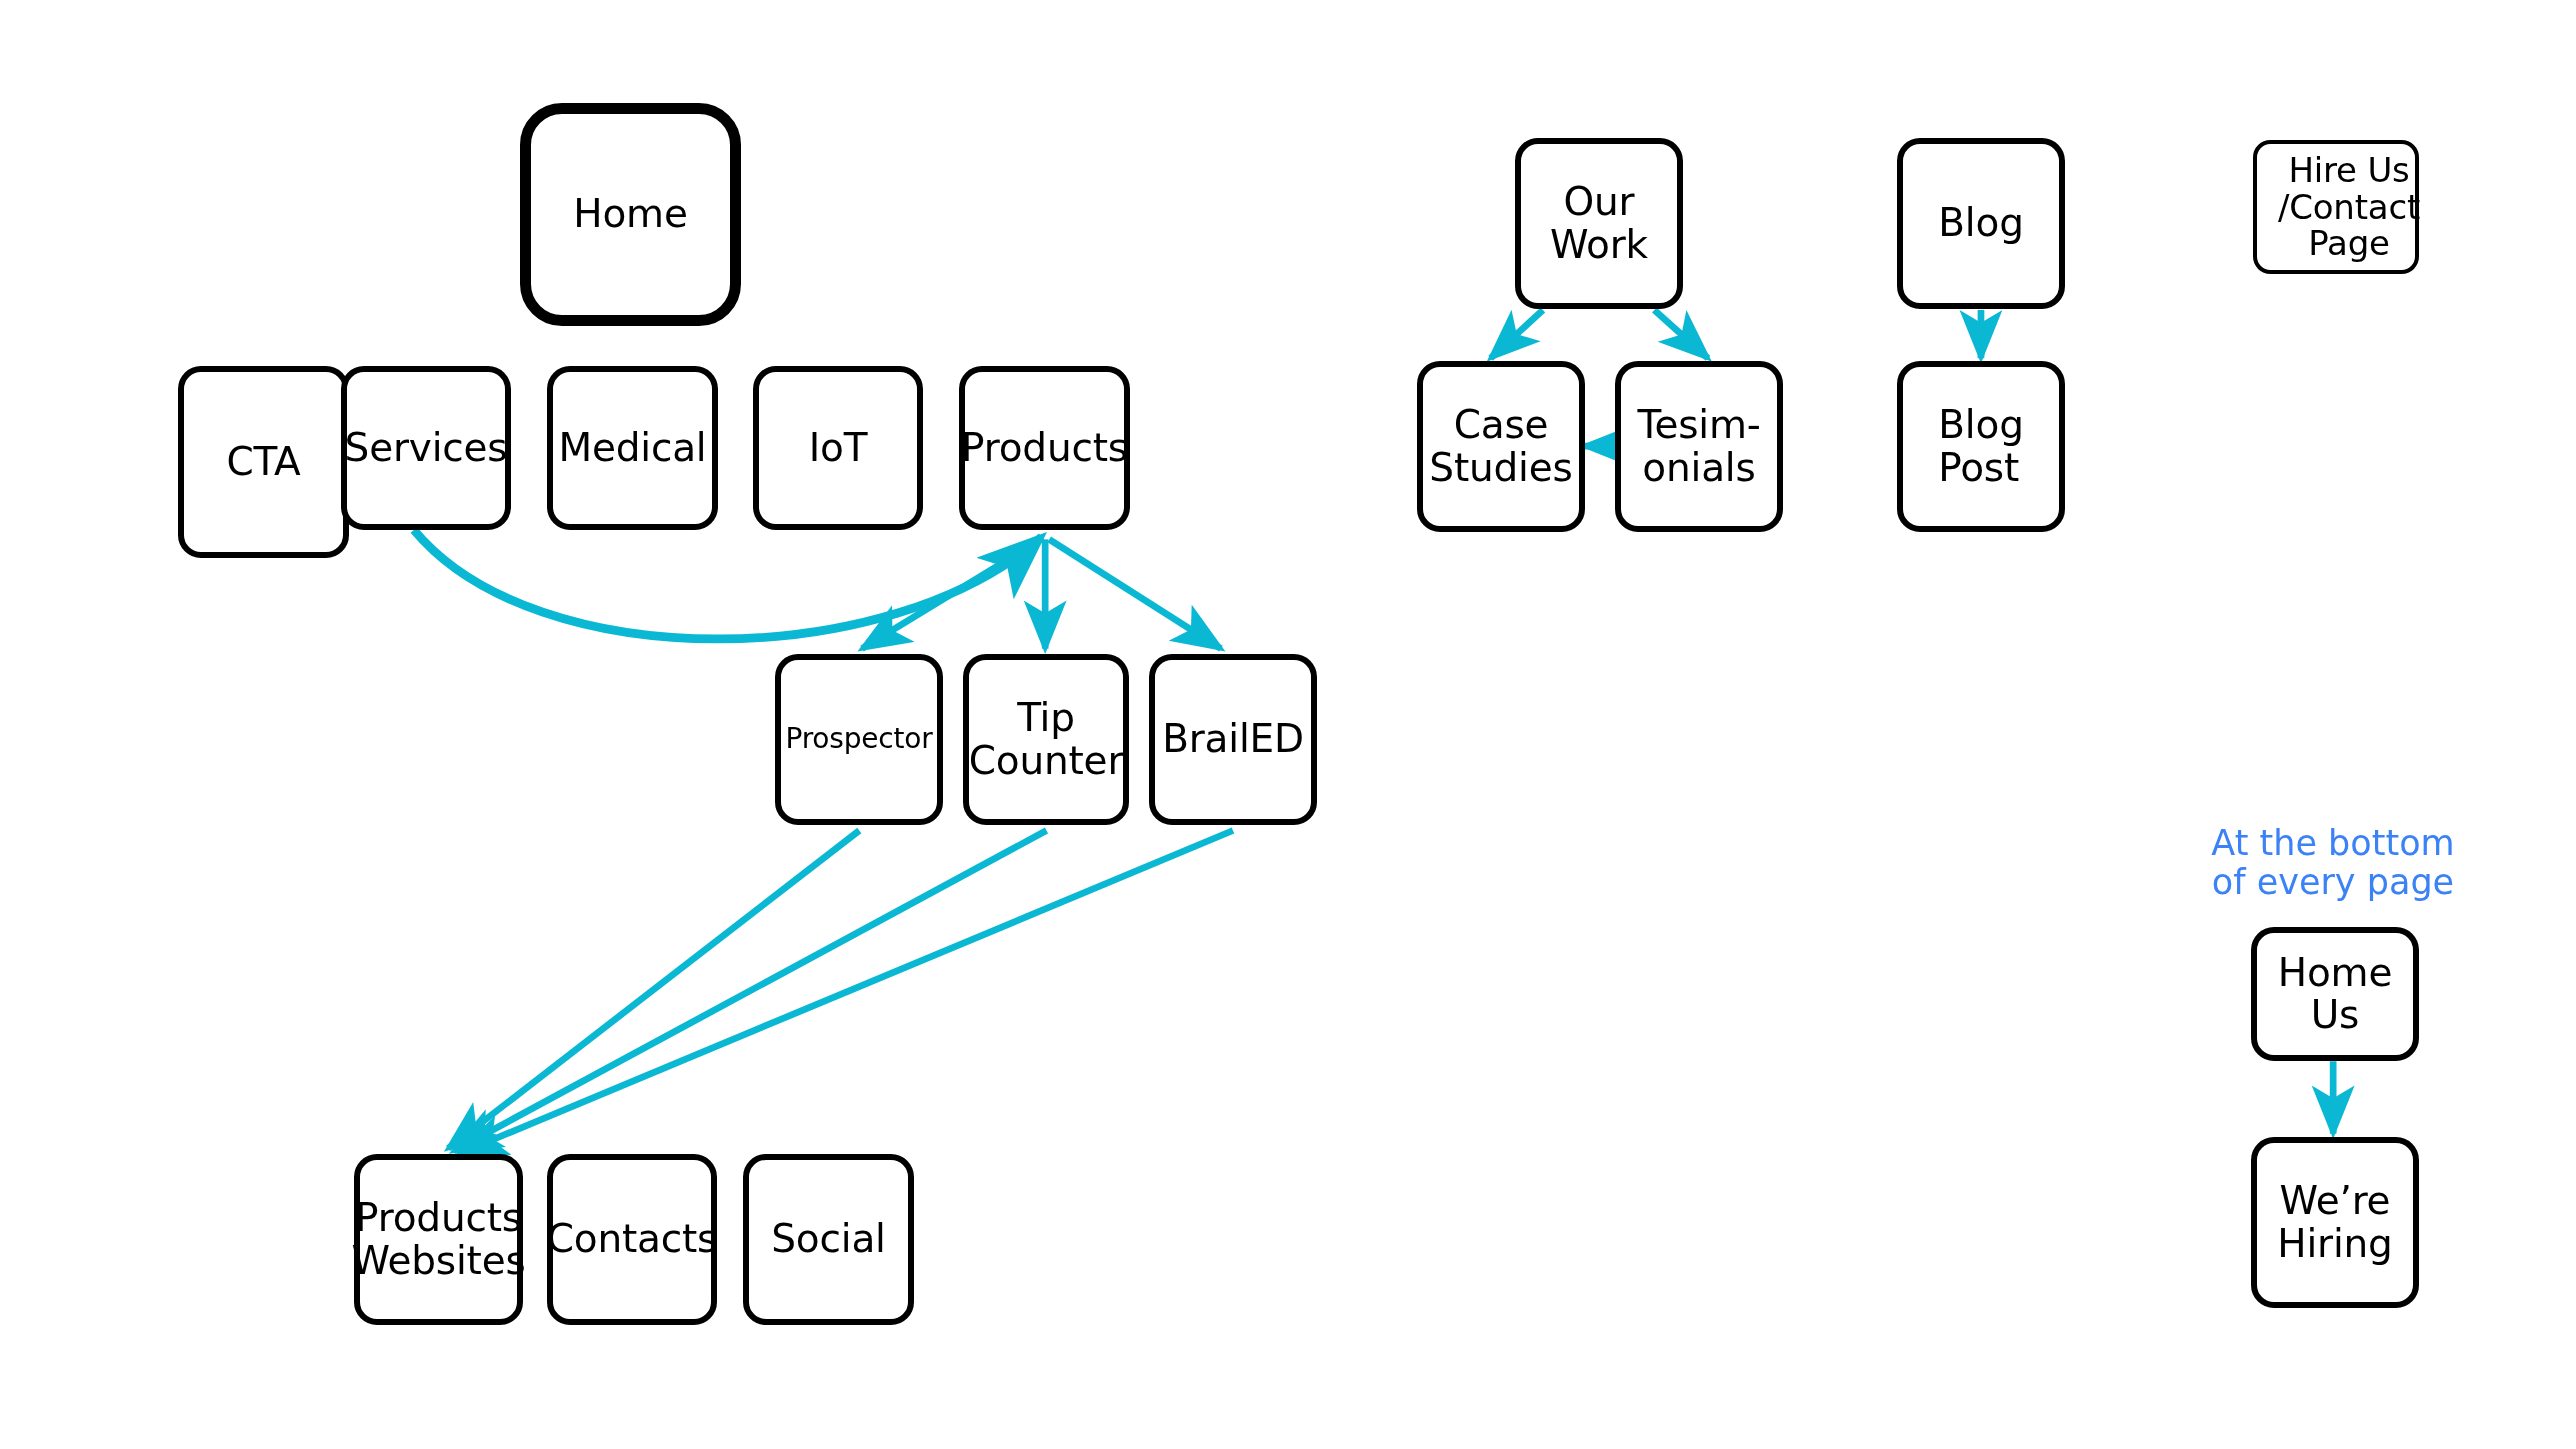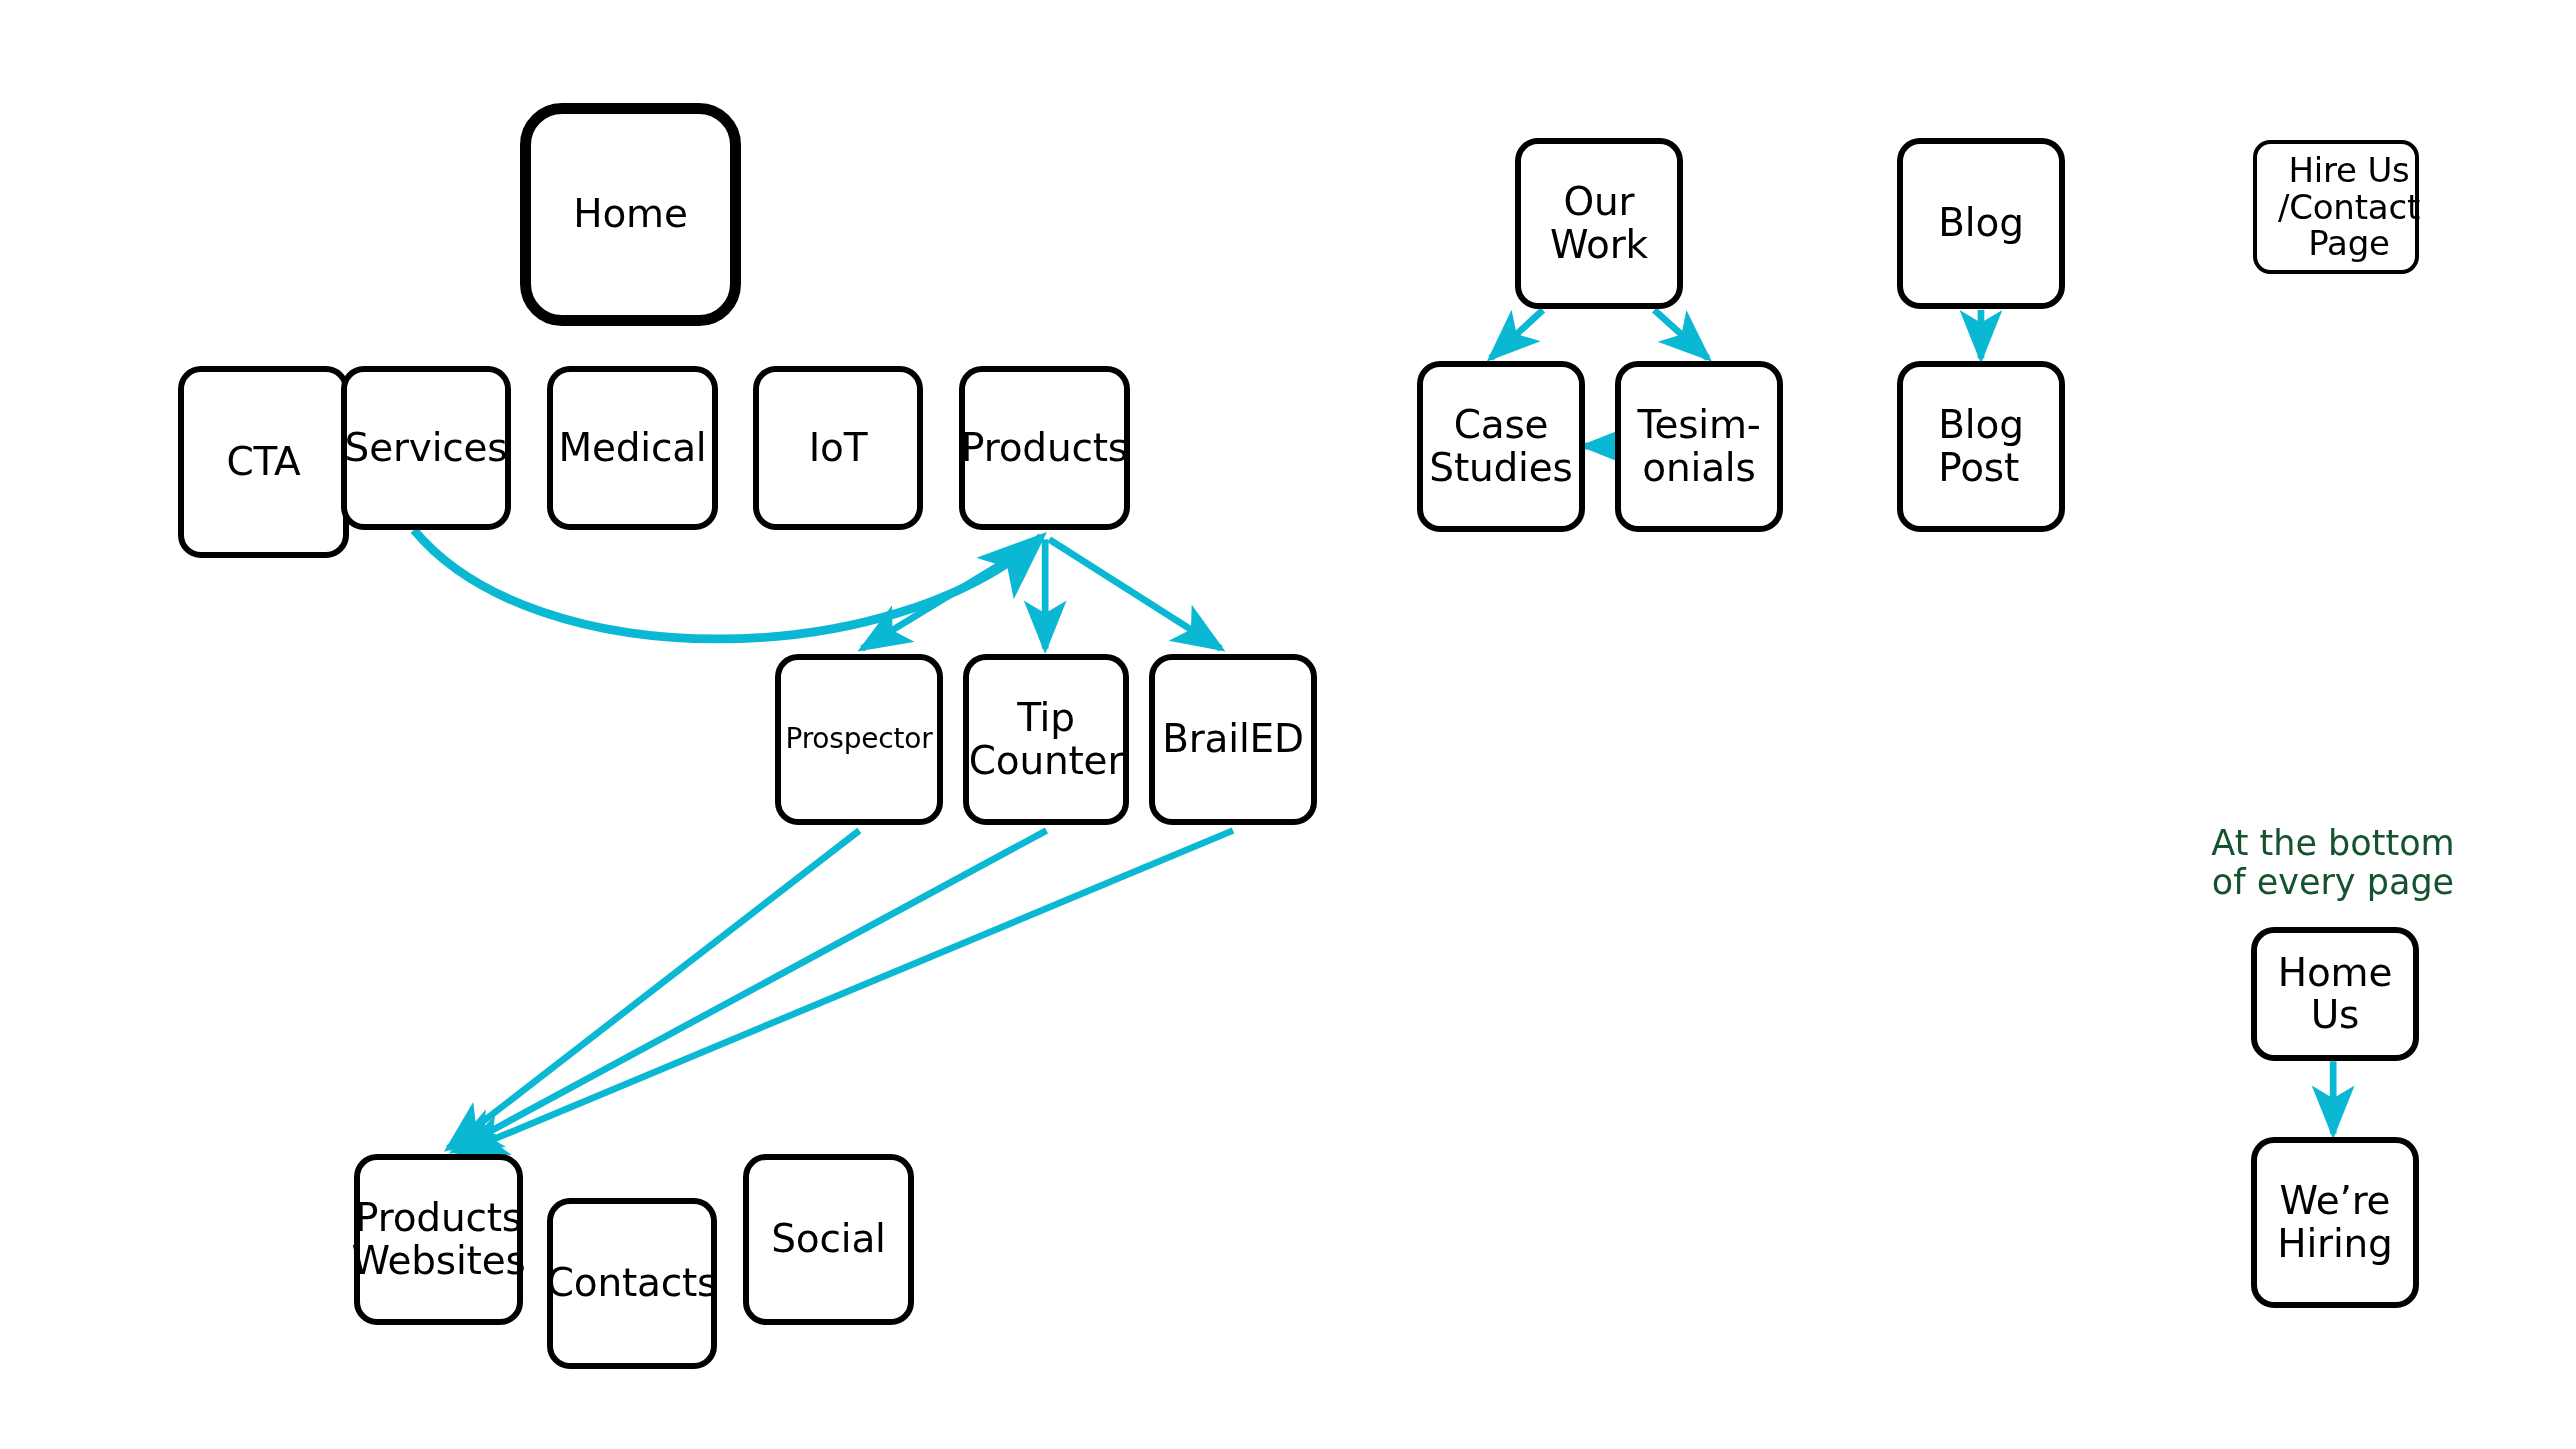--- a/index.html
+++ b/index.html
@@ -48,21 +48,21 @@
     font-size: 39px;
     line-height: 1.08;
     white-space: pre-line;
     letter-spacing: -0.2px;
   }
   .node.small-label .label { font-size: 28px; }
   .node.mid-label .label { font-size: 34px; }
   .node.align-left .label { text-align: left; }
   .annotation {
     position: absolute;
-    color: #14532d;
+    color: #3b82f6;
     font-size: 35px;
     line-height: 1.12;
     text-align: center;
     white-space: pre-line;
     z-index: 2;
   }
 </style>
 </head>
 <body>
 
@@ -130,21 +130,21 @@
 
   <div class="node" style="left:1149px; top:654px; width:168px; height:171px;">
     <span class="label">BrailED</span>
   </div>
 
   <div class="node" style="left:354px; top:1154px; width:169px; height:171px;">
     <span class="label">Products
 Websites</span>
   </div>
 
-  <div class="node" style="left:547px; top:1154px; width:170px; height:171px;margin-top:44px;">
+  <div class="node" style="left:547px; top:1154px; width:170px; height:171px;">
     <span class="label">Contacts</span>
   </div>
 
   <div class="node" style="left:743px; top:1154px; width:171px; height:171px;">
     <span class="label">Social</span>
   </div>
 
   <div class="node" style="left:1515px; top:138px; width:168px; height:171px;">
     <span class="label">Our
 Work</span>

